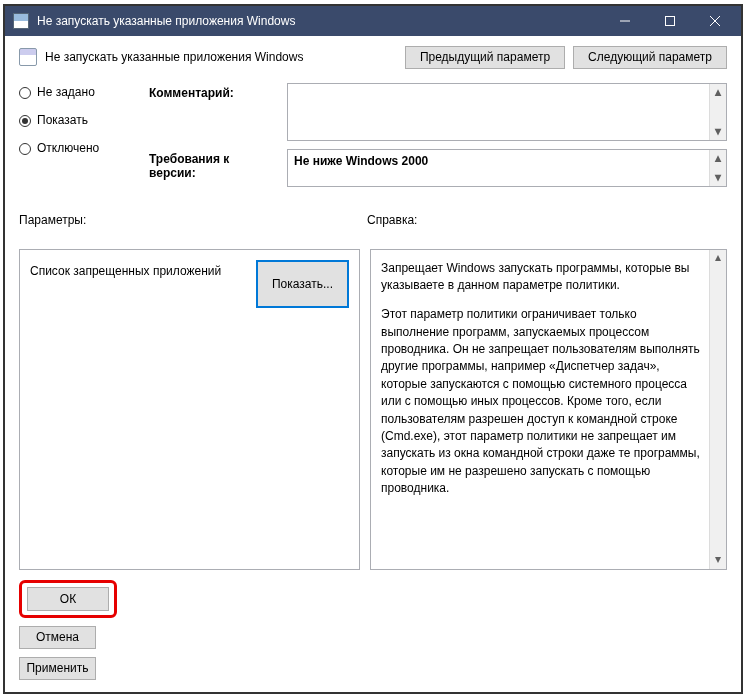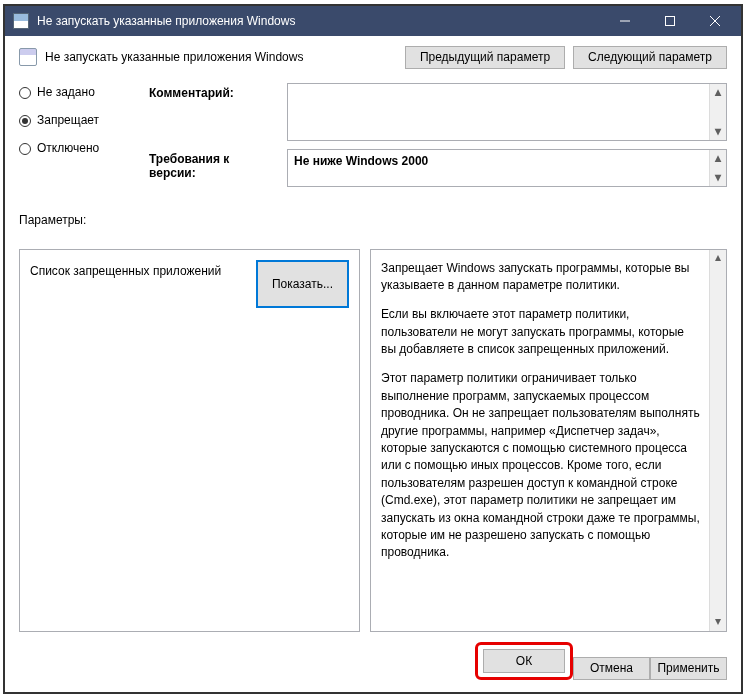--- a/index.html
+++ b/index.html
@@ -40,21 +40,21 @@
 
 .panes { flex: 1; display: flex; gap: 10px; min-height: 0; }
 .pane { flex: 1; border: 1px solid #abadb3; background: #fff; padding: 10px; position: relative; overflow: hidden; }
 .pane.left { display: flex; align-items: flex-start; gap: 0; flex-wrap: wrap; }
 .pane.left .param-label { padding-top: 4px; flex: 1; }
 .show-btn { padding: 15px 14px; background: #e1e1e1; border: 2px solid #0078d7; cursor: pointer; }
 
 .pane.right { padding-right: 26px; line-height: 1.45; overflow-y: hidden; }
 .pane.right p { margin-bottom: 12px; }
 
-.footer { display: flex; justify-content: flex-end; gap: 0; margin-top: 10px; align-items: flex-end; }
+.footer { display: flex; justify-content: flex-end; gap: 8px; margin-top: 10px; align-items: flex-start; flex-direction: column; }
 .footer button { height: 23px; width: 77px; background: #e1e1e1; border: 1px solid #adadad; cursor: pointer; }
 .ok-wrap { border: 3px solid #e60000; border-radius: 6px; padding: 4px 5px; display: inline-flex; }
 .ok-wrap button { height: 24px; width: 82px; }
 </style>
 </head>
 <body>
 
 <div class="outer-frame">
 <div class="window">
   <div class="titlebar">
@@ -89,21 +89,21 @@
     </div>
 
     <div class="settings-row">
       <div class="radio-col">
         <label class="radio-item">
           <span class="rd"></span>
           <span>Не задано</span>
         </label>
         <label class="radio-item">
           <span class="rd sel"></span>
-          <span>Запрещает</span>
+          <span>Показать</span>
         </label>
         <label class="radio-item">
           <span class="rd"></span>
           <span>Отключено</span>
         </label>
       </div>
       <div class="mid-col">
         <div class="field-row">
           <div class="field-label">Комментарий:</div>
           <div class="field-box">
@@ -124,30 +124,30 @@
               <div style="flex:1"></div>
               <div class="arrow">▾</div>
             </div>
           </div>
         </div>
       </div>
     </div>
 
     <div class="pane-labels">
       <div class="pl-left">Параметры:</div>
+      <div class="pl-right">Справка:</div>
     </div>
 
     <div class="panes">
       <div class="pane left">
         <div class="param-label">Список запрещенных приложений</div>
         <button class="show-btn">Показать...</button>
       </div>
       <div class="pane right">
         <p>Запрещает Windows запускать программы, которые вы указываете в данном параметре политики.</p>
-        <p>Если вы включаете этот параметр политики, пользователи не могут запускать программы, которые вы добавляете в список запрещенных приложений.</p>
         <p>Этот параметр политики ограничивает только выполнение программ, запускаемых процессом проводника. Он не запрещает пользователям выполнять другие программы, например «Диспетчер задач», которые запускаются с помощью системного процесса или с помощью иных процессов.  Кроме того, если пользователям разрешен доступ к командной строке (Cmd.exe), этот параметр политики не запрещает им запускать из окна командной строки даже те программы, которые им не разрешено запускать с помощью проводника.</p>
         <div class="scrollbar-y">
           <div class="arrow">▴</div>
           <div style="flex:1"></div>
           <div class="arrow">▾</div>
         </div>
       </div>
     </div>
 
     <div class="footer">

